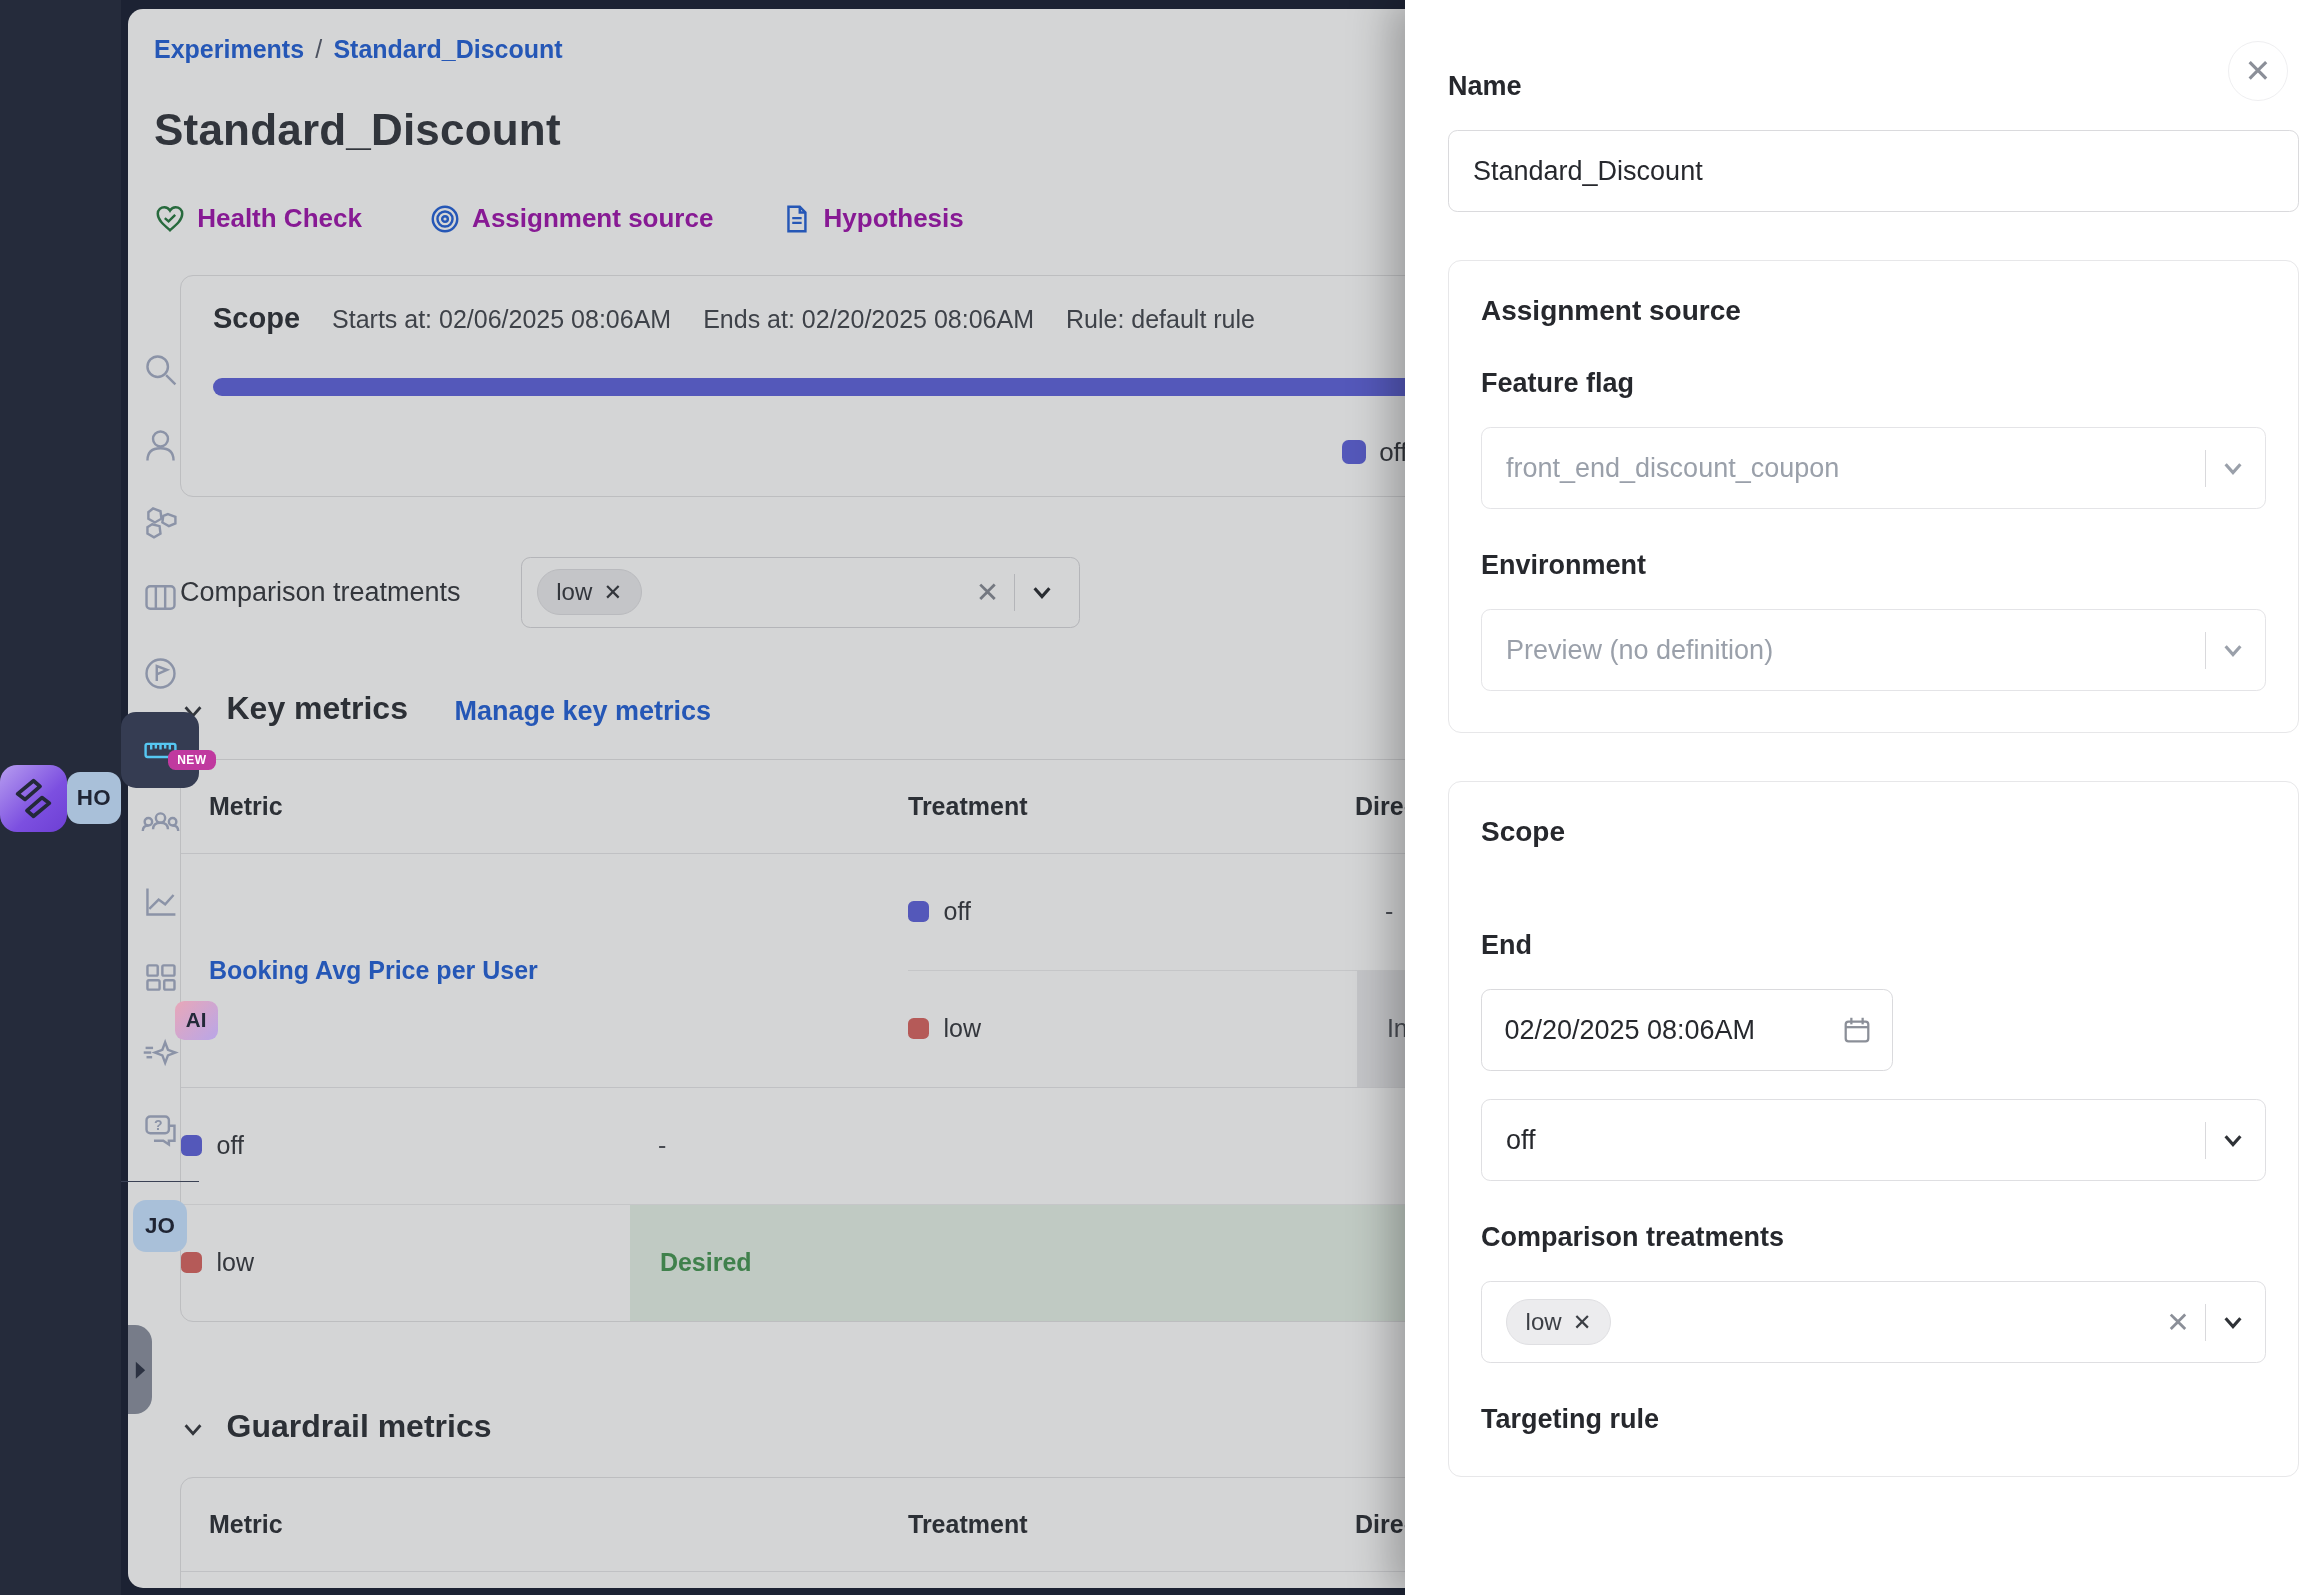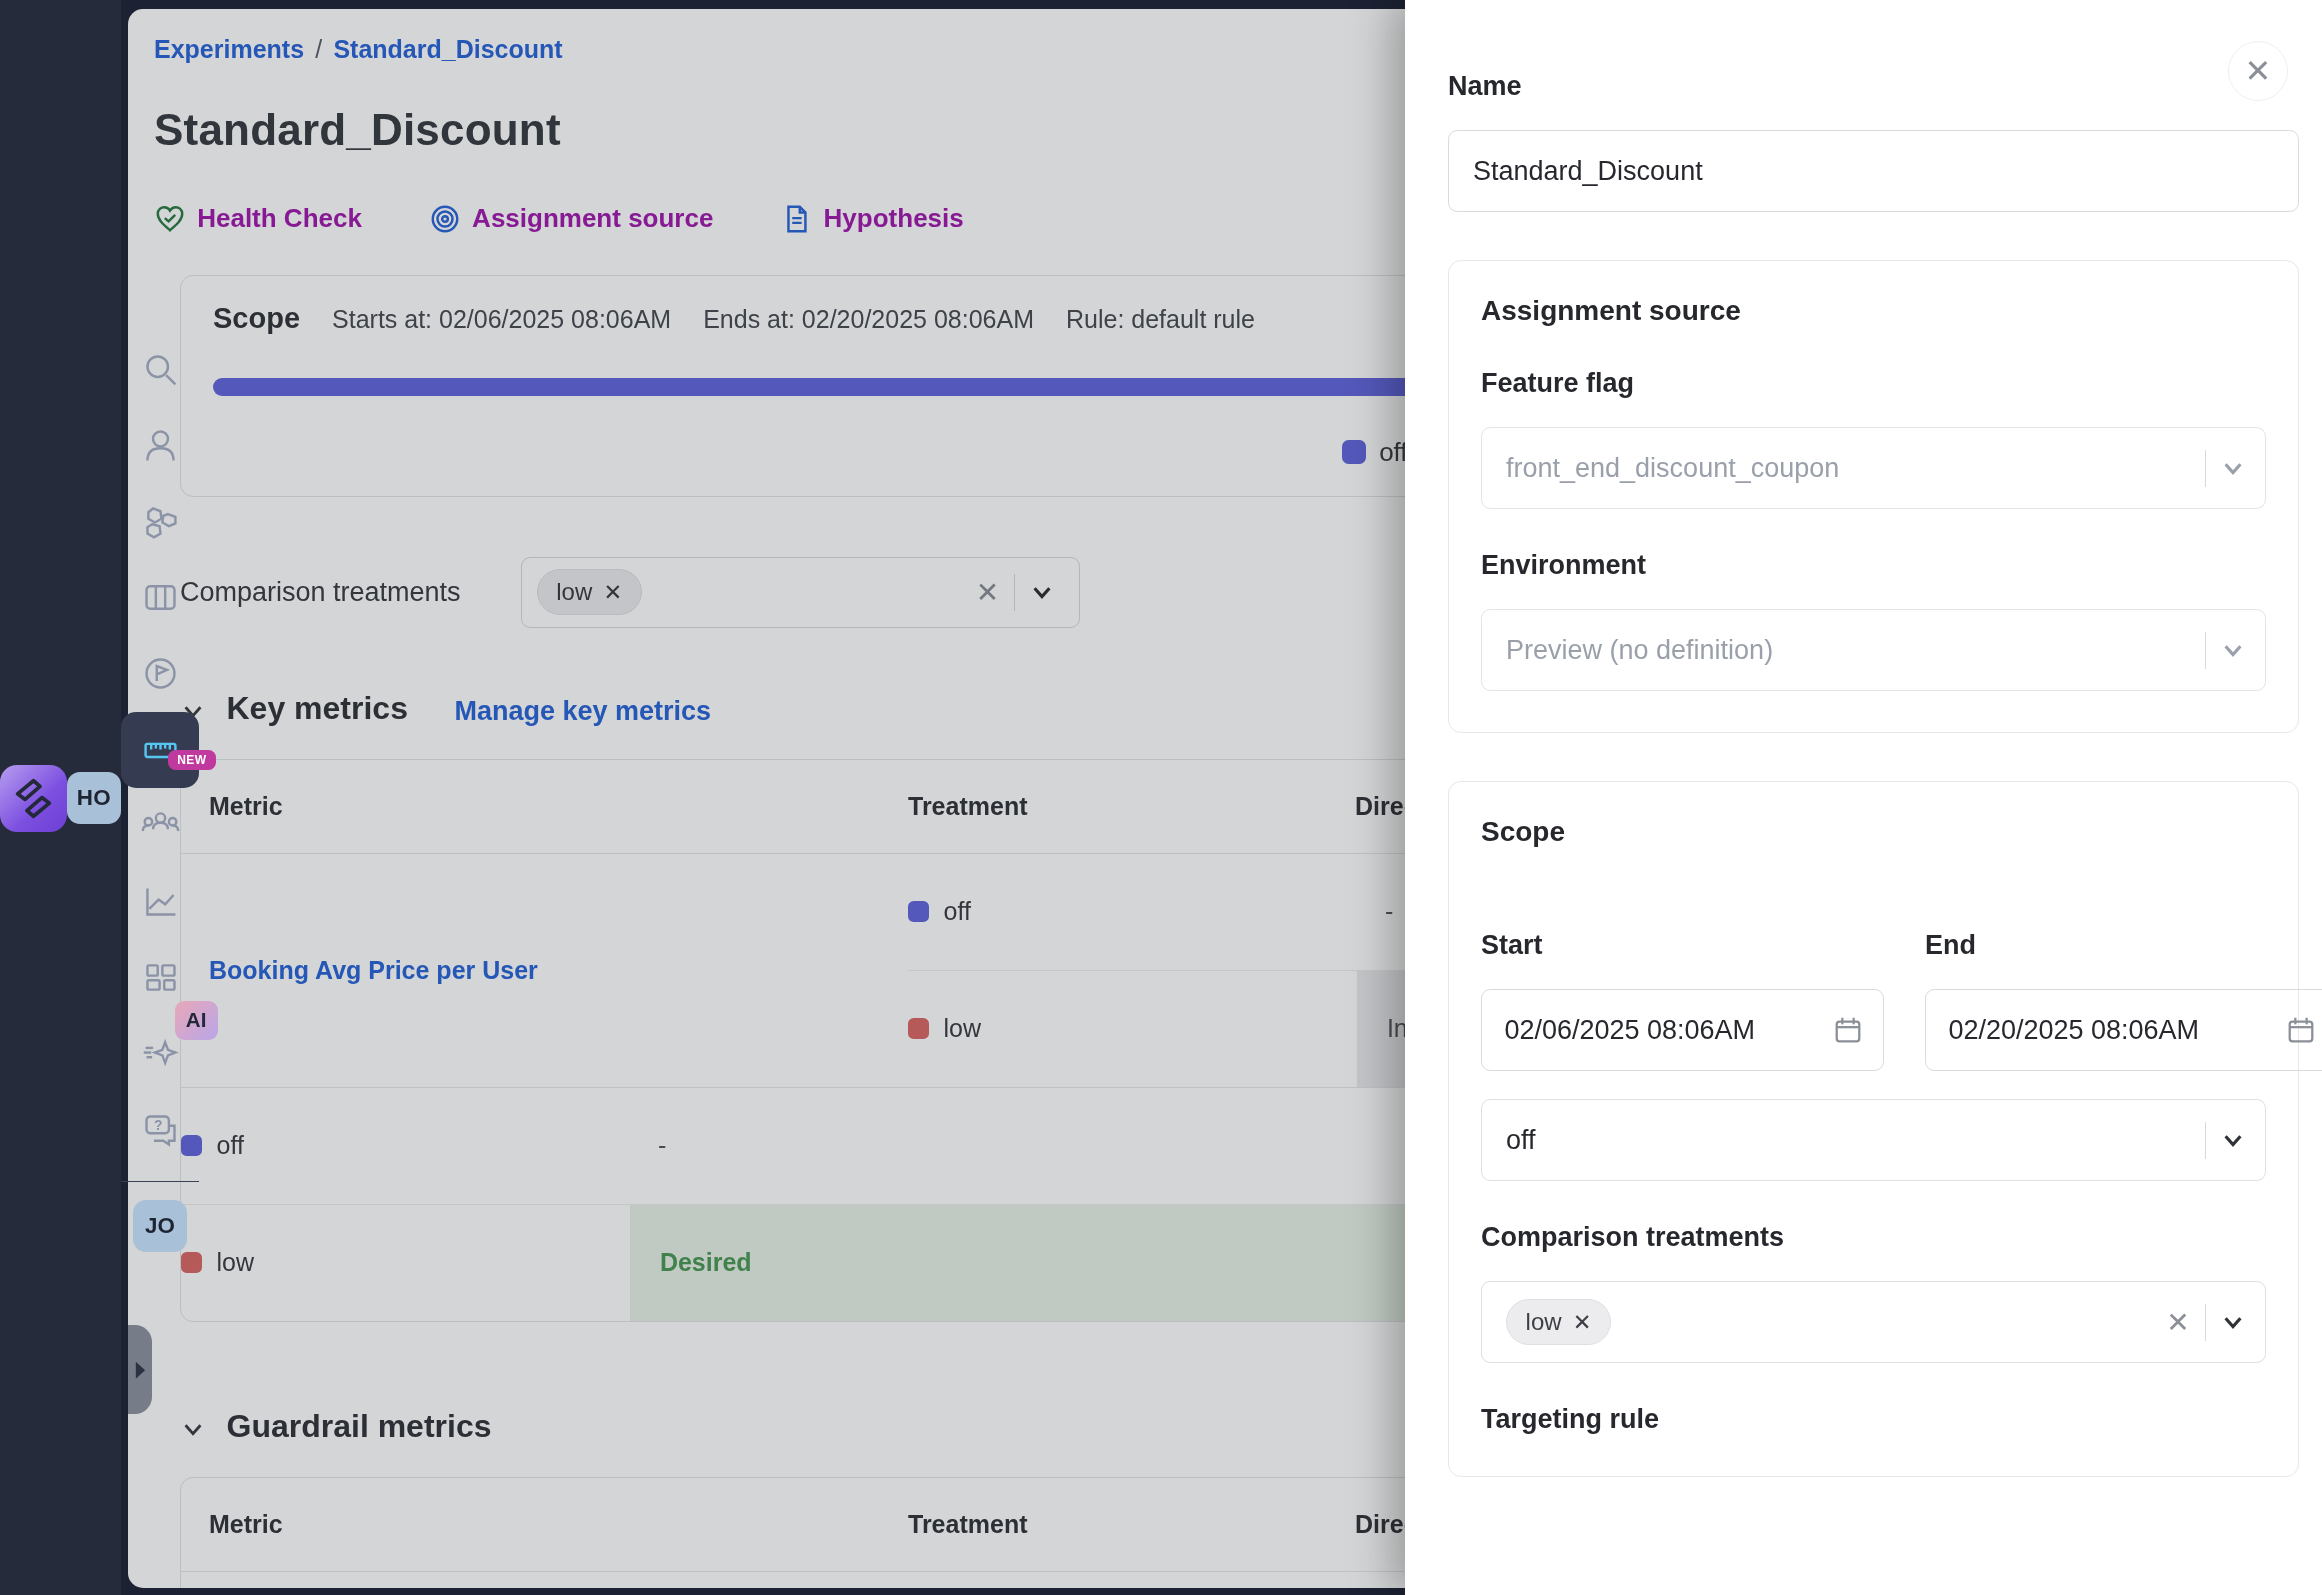--- a/index.html
+++ b/index.html
@@ -494,32 +494,20 @@
         <svg viewBox="0 0 26 26">
             <path d="M5 9 L13 18 L21 9"></path>
           </svg>
       </span>
     </div>
   </div>
 
   <div class="pcard">
     <div class="pcard-title">Scope</div>
     <div class="date-grid">
-      <div class="date-col">
-        <span class="flabel">Start</span>
-        <div class="dinput">
-          <span>02/06/2025 08:06AM</span>
-          <svg viewBox="0 0 34 34">
-            <rect x="5" y="8" width="24" height="21" rx="3"></rect>
-              <line x1="11" y1="4" x2="11" y2="11"></line>
-              <line x1="23" y1="4" x2="23" y2="11"></line>
-              <line x1="5" y1="14" x2="29" y2="14"></line>
-          </svg>
-        </div>
-      </div>
       <div class="date-col end">
         <span class="flabel">End</span>
         <div class="dinput">
           <span>02/20/2025 08:06AM</span>
           <svg viewBox="0 0 34 34">
             <rect x="5" y="8" width="24" height="21" rx="3"></rect>
               <line x1="11" y1="4" x2="11" y2="11"></line>
               <line x1="23" y1="4" x2="23" y2="11"></line>
               <line x1="5" y1="14" x2="29" y2="14"></line>
           </svg>

